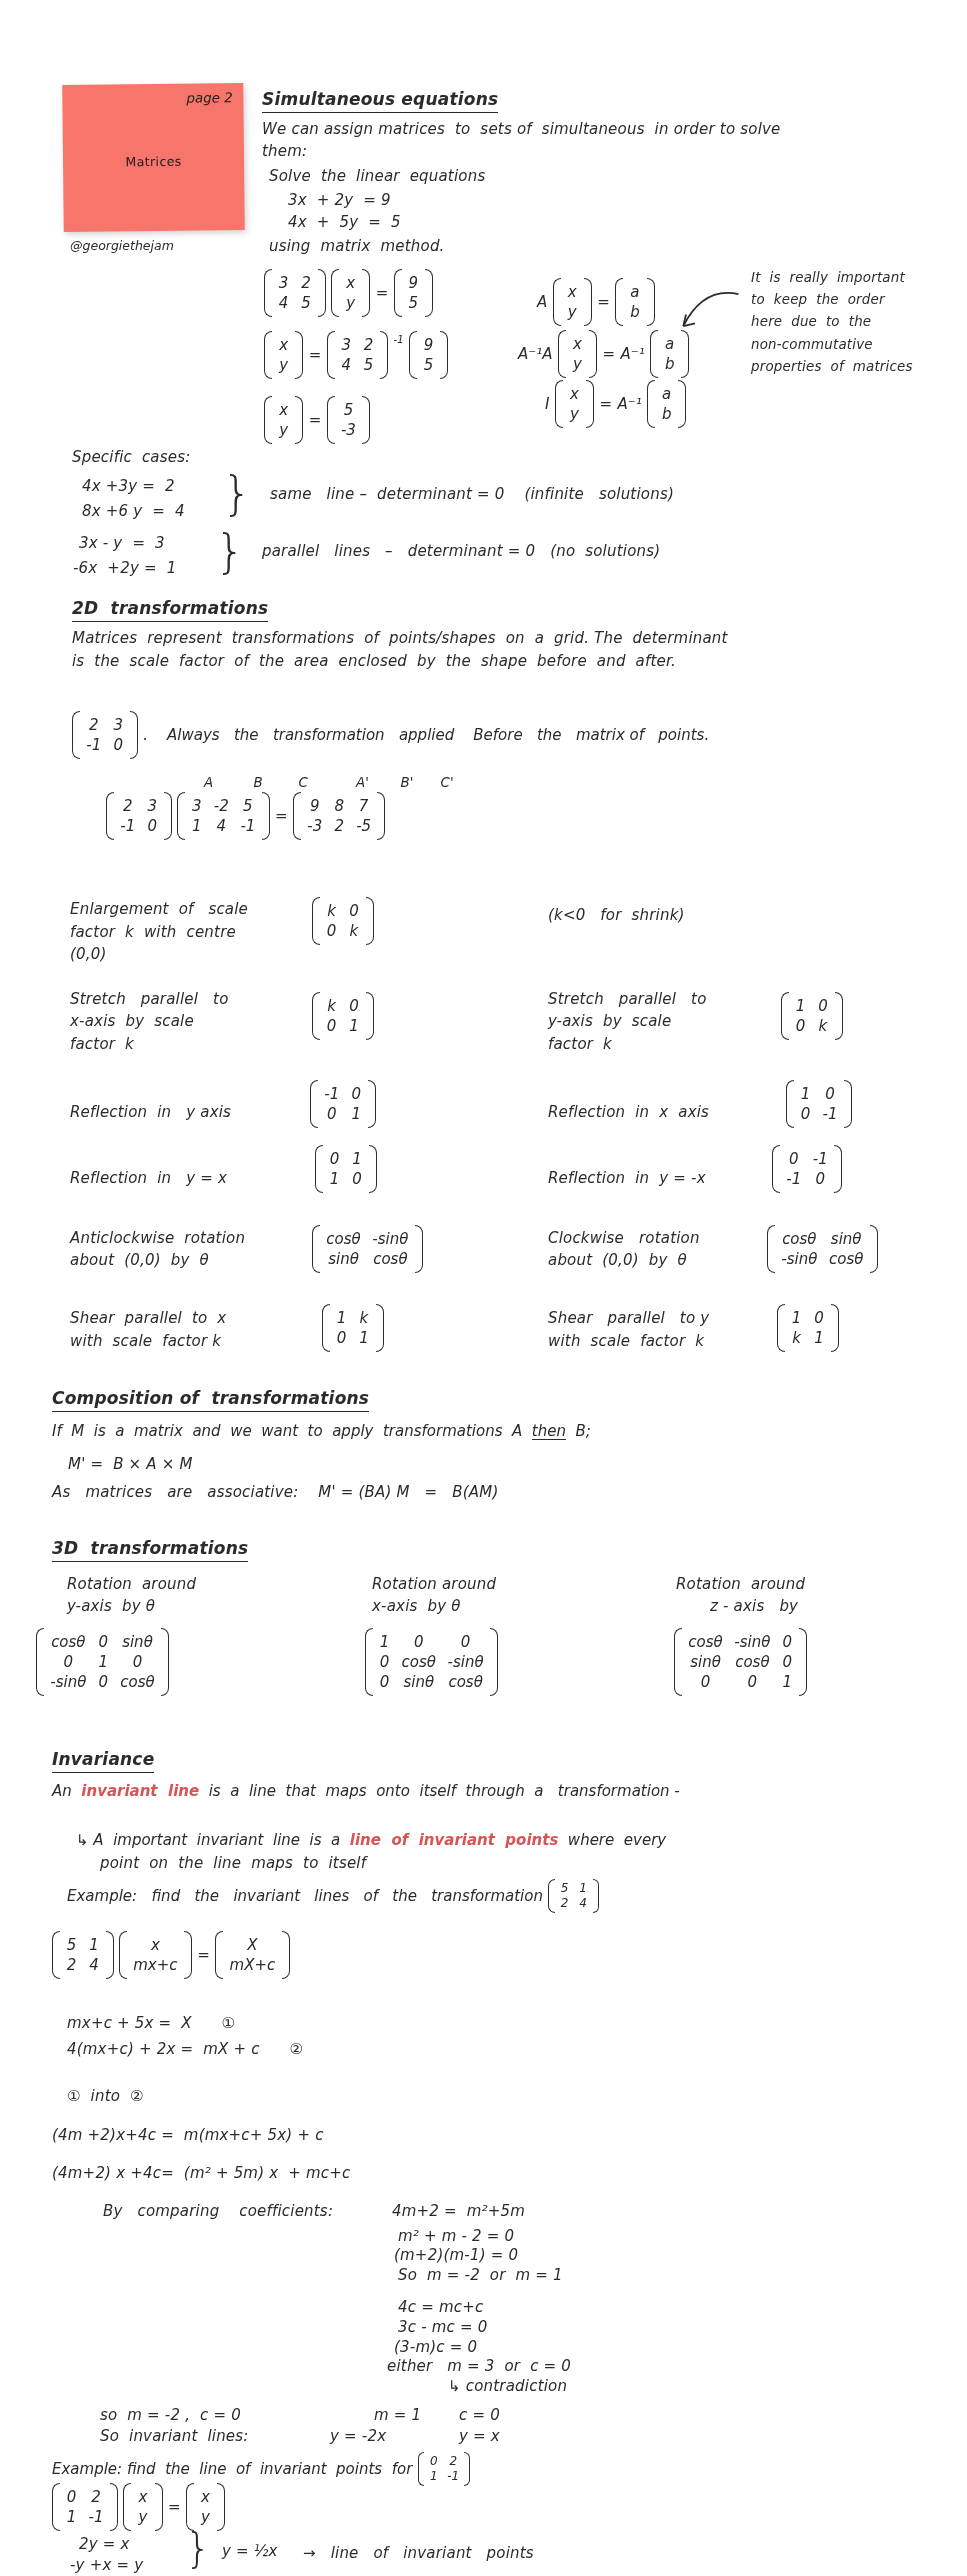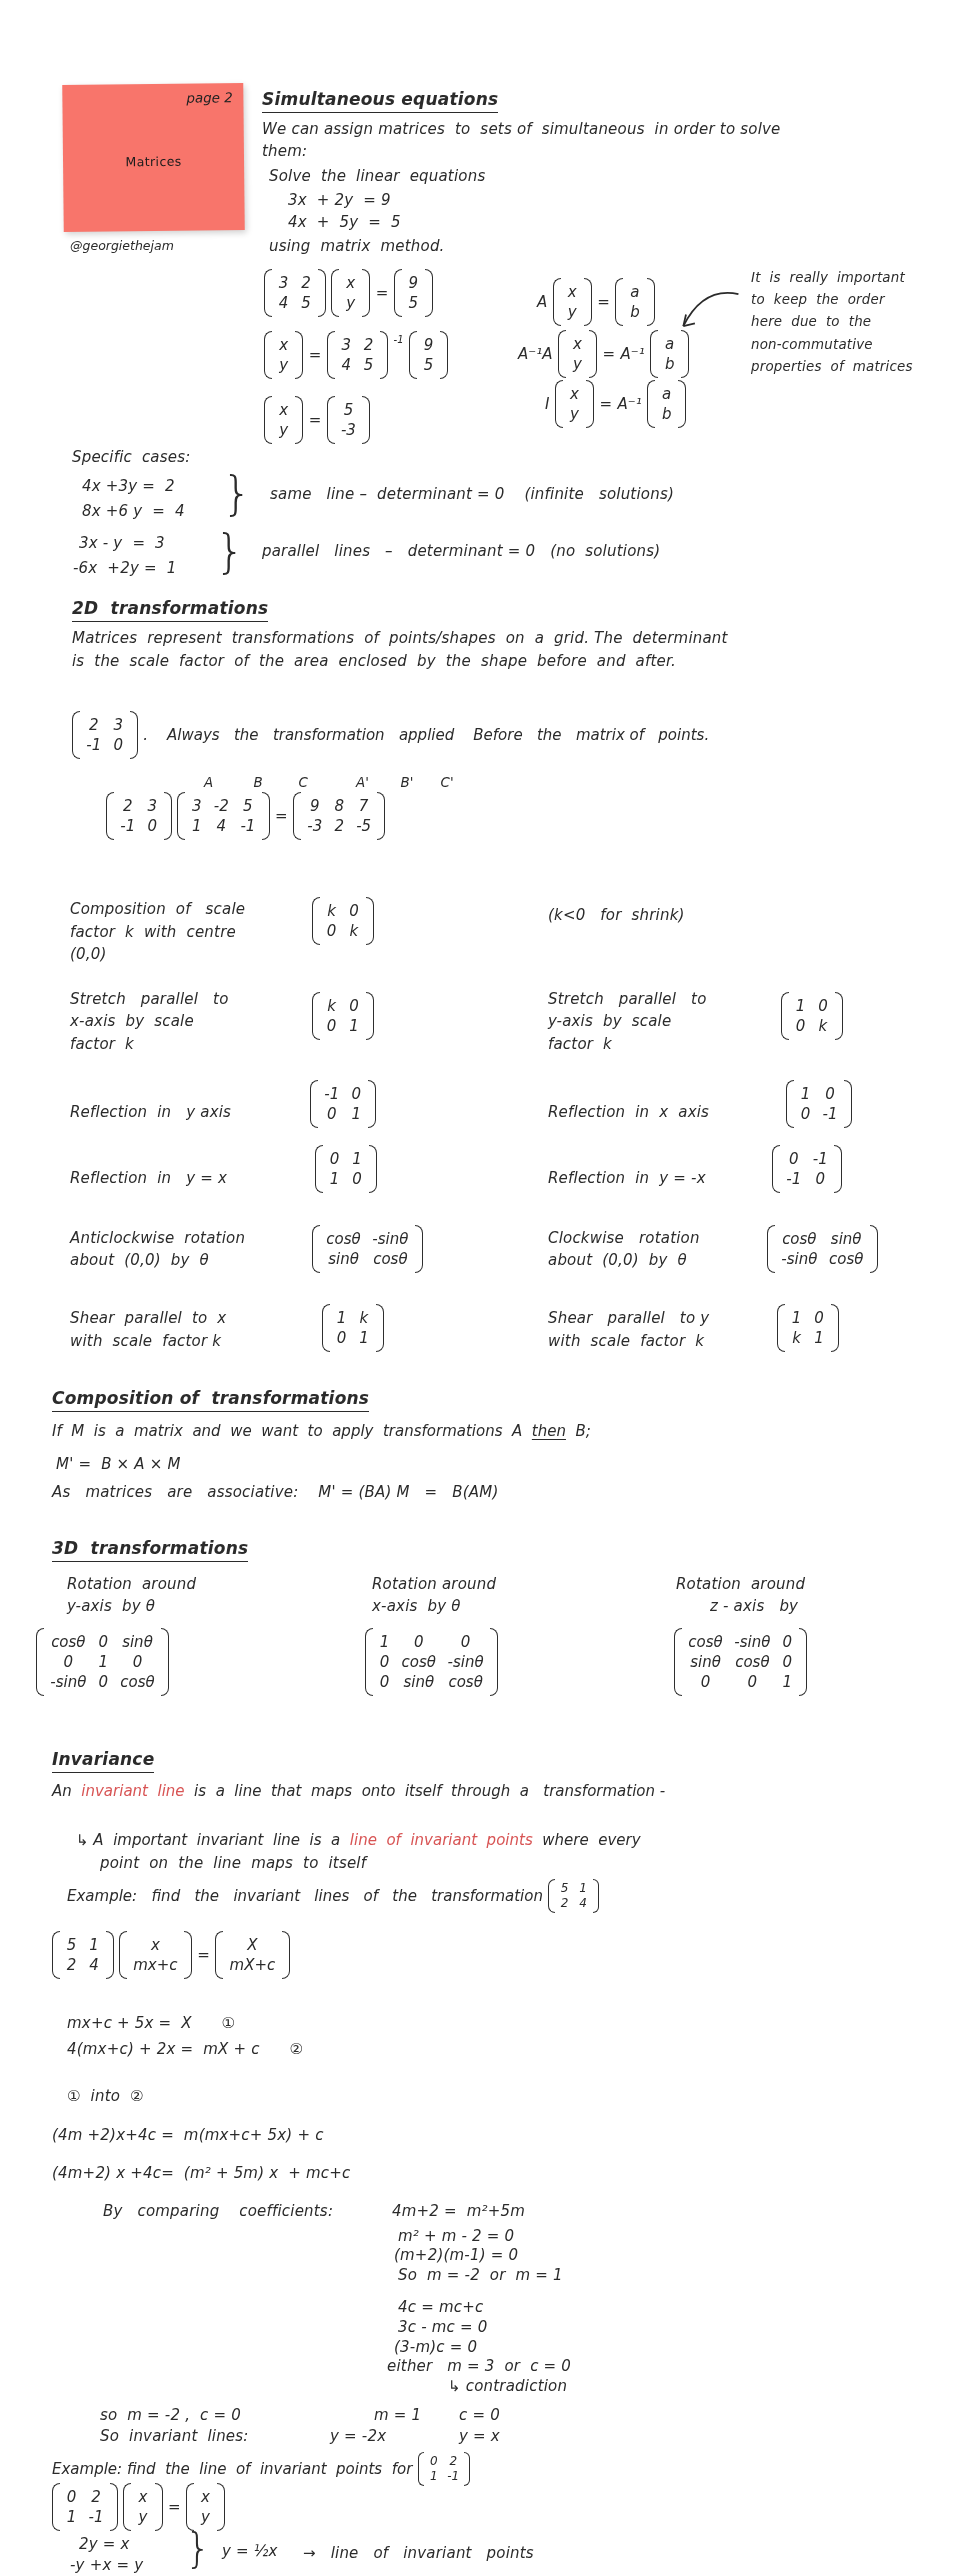--- a/index.html
+++ b/index.html
@@ -15,21 +15,21 @@
   .matrix{display:inline-flex;align-items:stretch;}
   .mx-grid{display:grid;align-content:center;column-gap:11.6px;row-gap:0;padding:3.6px 6.3px;}
   .mx-cell{text-align:center;line-height:1.35;min-width:10.7px;font-size:15px;font-style:italic;white-space:pre;}
   .mx-p{width:8px;flex:0 0 8px;}
   .mx-pl{border:1.8px solid #2e2e2e;border-right:0;border-radius:12.5px 0 0 12.5px;}
   .mx-pr{border:1.8px solid #2e2e2e;border-left:0;border-radius:0 12.5px 12.5px 0;}
   .matrix.small .mx-cell{font-size:12px;line-height:1.25;}
   .matrix.small .mx-grid{column-gap:8px;padding:1.8px 4.5px;}
   .matrix.small .mx-p{width:6.3px;flex:0 0 6.3px;}
   .brace{position:absolute;font-size:47px;font-weight:300;line-height:1;font-style:normal;color:#2b2b2b;}
-  .red{color:#d85454;}
+  .red{color:#d85454;font-weight:bold;}
   .ul{text-decoration:underline;text-underline-offset:2.7px;}
   .sticky{position:absolute;left:63px;top:84px;width:181px;height:147px;background:#f8756b;box-shadow:1.8px 2.7px 6.3px rgba(0,0,0,.18);transform:rotate(-.6deg);}
   .sticky-page{position:absolute;right:10.7px;top:7.2px;font-style:italic;font-size:13.4px;color:#222;}
   .sticky-title{position:absolute;top:70px;width:100%;text-align:center;font-size:12.5px;letter-spacing:0.4px;color:#1c1c1c;}
   .handle{position:absolute;left:70px;top:238px;font-size:12.5px;font-style:italic;}
   .note-line{font-size:13.4px;}
 </style>
 </head>
 <body>
 
@@ -118,21 +118,21 @@
   </div>
   <div class="t sm" style="left:204px;top:774px">A         B        C</div>
   <div class="t sm" style="left:356px;top:774px">A'       B'      C'</div>
   <div class="row" style="left:106px;top:792px">
     <span class="matrix"><span class="mx-p mx-pl"></span><span class="mx-grid" style="grid-template-columns: repeat(2, auto);"><span class="mx-cell">2</span><span class="mx-cell">3</span><span class="mx-cell">-1</span><span class="mx-cell">0</span></span><span class="mx-p mx-pr"></span></span>
     <span class="matrix"><span class="mx-p mx-pl"></span><span class="mx-grid" style="grid-template-columns: repeat(3, auto);"><span class="mx-cell">3</span><span class="mx-cell">-2</span><span class="mx-cell">5</span><span class="mx-cell">1</span><span class="mx-cell">4</span><span class="mx-cell">-1</span></span><span class="mx-p mx-pr"></span></span>
     <span class="tok">=</span>
     <span class="matrix"><span class="mx-p mx-pl"></span><span class="mx-grid" style="grid-template-columns: repeat(3, auto);"><span class="mx-cell">9</span><span class="mx-cell">8</span><span class="mx-cell">7</span><span class="mx-cell">-3</span><span class="mx-cell">2</span><span class="mx-cell">-5</span></span><span class="mx-p mx-pr"></span></span>
   </div>
 
-  <div class="t" style="left:70px;top:900px">Composition  of   scale</div>
+  <div class="t" style="left:70px;top:900px">Enlargement  of   scale</div>
   <div class="t" style="left:70px;top:923px">factor  k  with  centre</div>
   <div class="t" style="left:70px;top:945px">(0,0)</div>
   <div class="row" style="left:312px;top:897px">
     <span class="matrix"><span class="mx-p mx-pl"></span><span class="mx-grid" style="grid-template-columns: repeat(2, auto);"><span class="mx-cell">k</span><span class="mx-cell">0</span><span class="mx-cell">0</span><span class="mx-cell">k</span></span><span class="mx-p mx-pr"></span></span>
   </div>
   <div class="t" style="left:548px;top:906px">(k&lt;0   for  shrink)</div>
 
   <div class="t" style="left:70px;top:990px">Stretch   parallel   to</div>
   <div class="t" style="left:70px;top:1012px">x-axis  by  scale</div>
   <div class="t" style="left:70px;top:1035px">factor  k</div>
@@ -185,21 +185,21 @@
   <div class="row" style="left:777px;top:1304px">
     <span class="matrix"><span class="mx-p mx-pl"></span><span class="mx-grid" style="grid-template-columns: repeat(2, auto);"><span class="mx-cell">1</span><span class="mx-cell">0</span><span class="mx-cell">k</span><span class="mx-cell">1</span></span><span class="mx-p mx-pr"></span></span>
   </div>
 
   <div class="t head" style="left:52px;top:1387px">Composition of  transformations</div>
   <div class="row" style="left:52px;top:1422px;gap:0">
     <span>If  M  is  a  matrix  and  we  want  to  apply  transformations  A  </span>
     <span class="ul">then</span>
     <span>  B;</span>
   </div>
-  <div class="t" style="left:56px;top:1455px">M' =  B × A × M</div>
+  <div class="t" style="left:68px;top:1455px">M' =  B × A × M</div>
   <div class="t" style="left:52px;top:1483px">As   matrices   are   associative:    M' = (BA) M   =   B(AM)</div>
 
   <div class="t head" style="left:52px;top:1537px">3D  transformations</div>
   <div class="t" style="left:67px;top:1575px">Rotation  around</div>
   <div class="t" style="left:67px;top:1597px">y-axis  by θ</div>
   <div class="t" style="left:372px;top:1575px">Rotation around</div>
   <div class="t" style="left:372px;top:1597px">x-axis  by θ</div>
   <div class="t" style="left:676px;top:1575px">Rotation  around</div>
   <div class="t" style="left:710px;top:1597px">z - axis   by</div>
   <div class="row" style="left:36px;top:1628px">

